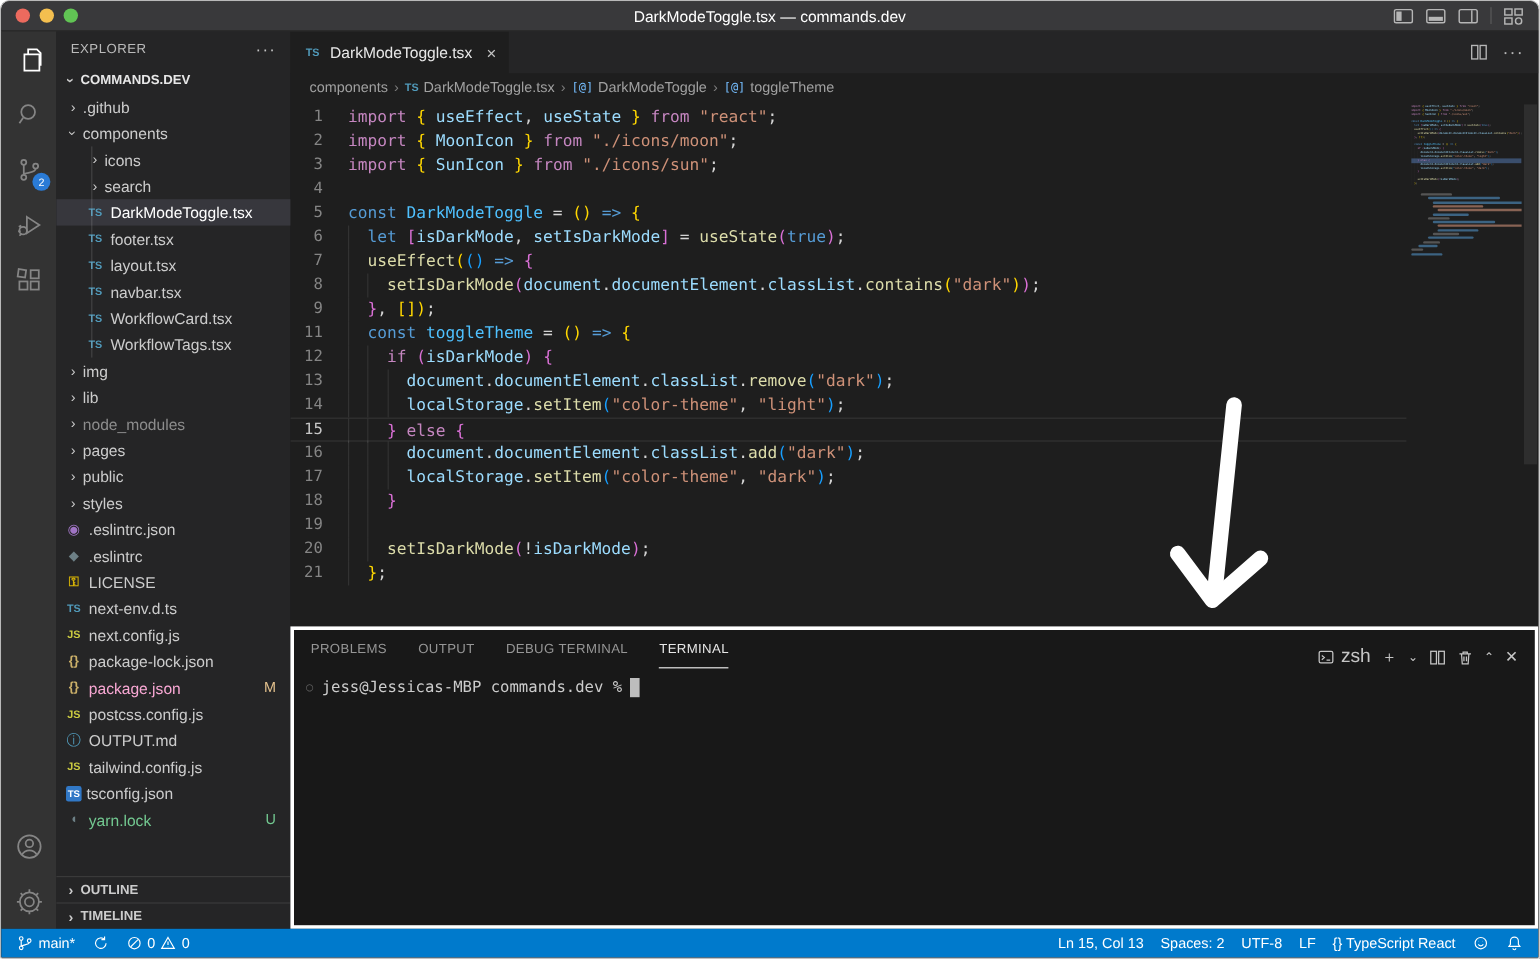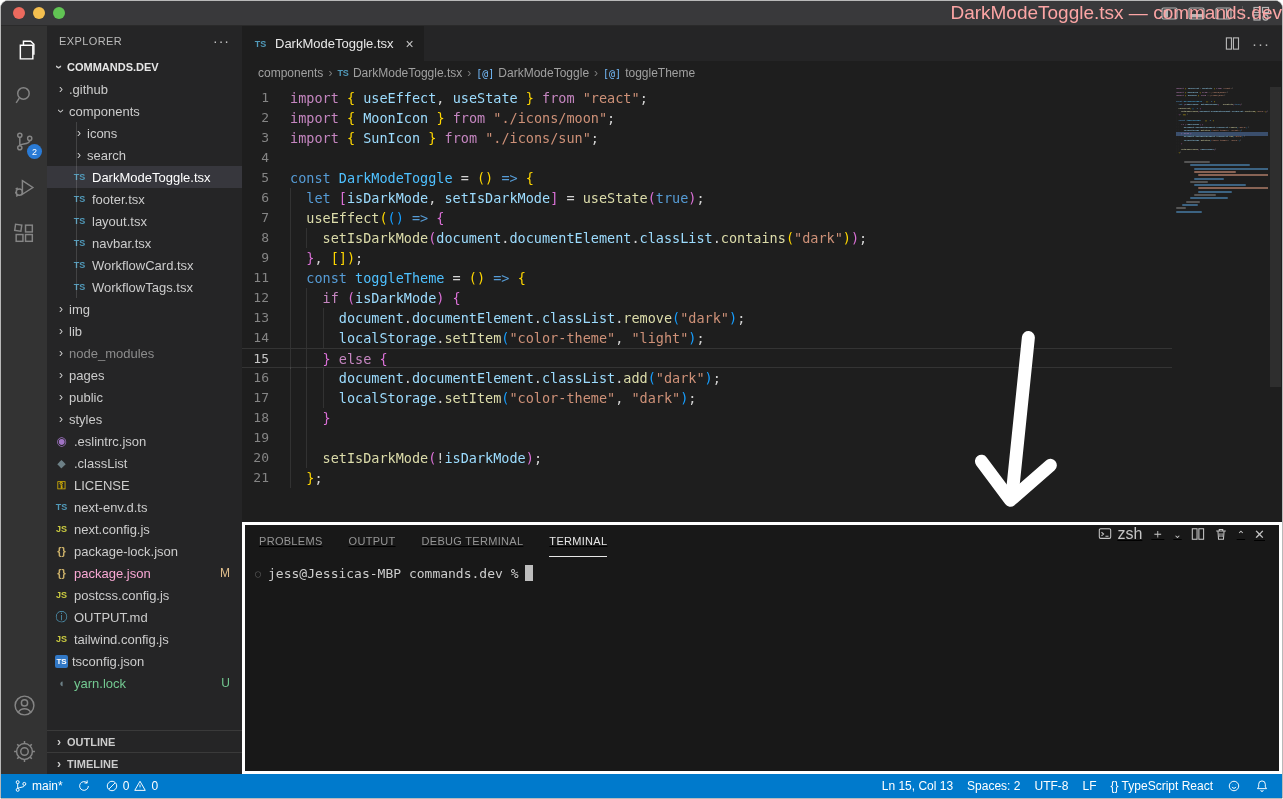--- a/index.html
+++ b/index.html
@@ -6,21 +6,21 @@
   html,body { width:1283px; height:799px; background:#ffffff; overflow:hidden;
     font-family:"Liberation Sans","DejaVu Sans",sans-serif; }
   .window { width:1283px; height:799px; display:flex; flex-direction:column;
     border:1px solid #b9b9b9; border-radius:8px 8px 2px 2px; overflow:hidden; background:#1e1e1e; position:relative; }
 
   
   .titlebar { height:25px; background:#39393b; display:flex; align-items:center; position:relative; flex:0 0 25px; border-bottom:1px solid #2a2a2a;}
   .traffic { display:flex; gap:8px; margin-left:12px; }
   .traffic span { width:12px; height:12px; border-radius:50%; display:inline-block; }
   .tl-red{background:#ec6a5e;} .tl-yellow{background:#f4bf4f;} .tl-green{background:#61c454;}
-  .win-title { position:absolute; left:0; right:0; text-align:right; color:#fca5a5; font-size:19px; pointer-events:none; }
+  .win-title { position:absolute; left:0; right:0; text-align:center; color:#ffffff; font-size:13px; pointer-events:none; }
   .tb-actions { margin-left:auto; display:flex; align-items:center; gap:10px; padding-right:12px; color:#b6b6b6; }
   .tb-actions svg { width:17px; height:15px; stroke:#b6b6b6; fill:none; stroke-width:1.2; }
   .tb-sep { width:1px; height:14px; background:#5a5a5a; }
 
   .main { flex:1; display:flex; min-height:0; }
 
   
   .activitybar { width:46px; background:#333333; display:flex; flex-direction:column; align-items:center; flex:0 0 46px; }
   .ab-icon { width:46px; height:46px; display:flex; align-items:center; justify-content:center; position:relative; color:#858585; cursor:pointer; }
   .ab-icon.active { color:#ffffff; }
@@ -82,21 +82,21 @@
   .minimap { position:absolute; top:2px; right:14px; width:92px; height:98%; overflow:hidden; }
   .mm-scale { transform:scale(0.16); transform-origin:0 0; width:600px; }
   .mm-line { height:20px; line-height:20px; font-size:13.5px; white-space:pre; font-family:"DejaVu Sans Mono",monospace; }
   .mm-hl { position:absolute; left:0; right:0; top:45px; height:4px; background:rgba(86,126,186,.5); }
   .mm-bar { position:absolute; height:2.1px; border-radius:1px; }
   .mmc-g{background:rgba(190,190,190,.35);} .mmc-b{background:rgba(86,156,214,.55);} .mmc-o{background:rgba(206,145,120,.6);}
   .scrollbar-thumb { position:absolute; right:1px; top:2px; width:11px; height:300px; background:rgba(121,121,121,.18); }
 
   
   .terminal-wrap { flex:0 0 252px; border:3px solid #ffffff; background:#181818; display:flex; flex-direction:column; min-height:0; }
-  .panel-header { height:32px; display:flex; align-items:flex-start; padding:0 14px; flex:0 0 32px;text-decoration:underline; }
+  .panel-header { height:32px; display:flex; align-items:flex-end; padding:0 14px; flex:0 0 32px; }
   .panel-tab { font-size:11px; letter-spacing:.3px; color:#969696; margin-right:26px; height:32px; display:flex; align-items:center; cursor:pointer; border-bottom:1px solid transparent; }
   .panel-tab.active { color:#e7e7e7; border-bottom:1px solid #e7e7e7; }
   .panel-actions { margin-left:auto; display:flex; align-items:center; gap:9px; color:#c5c5c5; font-size:13px; }
   .panel-actions svg { width:14px; height:14px; stroke:currentColor; fill:none; stroke-width:1.2; }
   .pa-zsh { display:flex; align-items:center; gap:5px; font-size:16px; cursor:pointer; }
   .pa-glyph { cursor:pointer; }
   .term-body { flex:1; padding:8px 0 0 10px; font-family:"DejaVu Sans Mono","Liberation Mono",monospace; font-size:13px; color:#cccccc; }
   .term-line { display:flex; align-items:center; gap:7px; }
   .term-deco { color:#5a5a5a; font-size:10px; }
   .cursor { display:inline-block; width:8px; height:16px; background:#bdbdbd; margin-left:7px; vertical-align:middle; }
@@ -274,21 +274,21 @@
           <div class="tree-row" style="padding-left: 6px;">
             <span class="chev">›</span>
             <span class="lbl">styles</span>
           </div>
           <div class="tree-row" style="padding-left: 6px;">
             <span class="fic eslint">◉</span>
             <span class="lbl">.eslintrc.json</span>
           </div>
           <div class="tree-row" style="padding-left: 6px;">
             <span class="fic git">◆</span>
-            <span class="lbl">.classList</span>
+            <span class="lbl">.eslintrc</span>
           </div>
           <div class="tree-row" style="padding-left: 6px;">
             <span class="fic key">⚿</span>
             <span class="lbl">LICENSE</span>
           </div>
           <div class="tree-row" style="padding-left: 6px;">
             <span class="fic ts">TS</span>
             <span class="lbl">next-env.d.ts</span>
           </div>
           <div class="tree-row" style="padding-left: 6px;">

